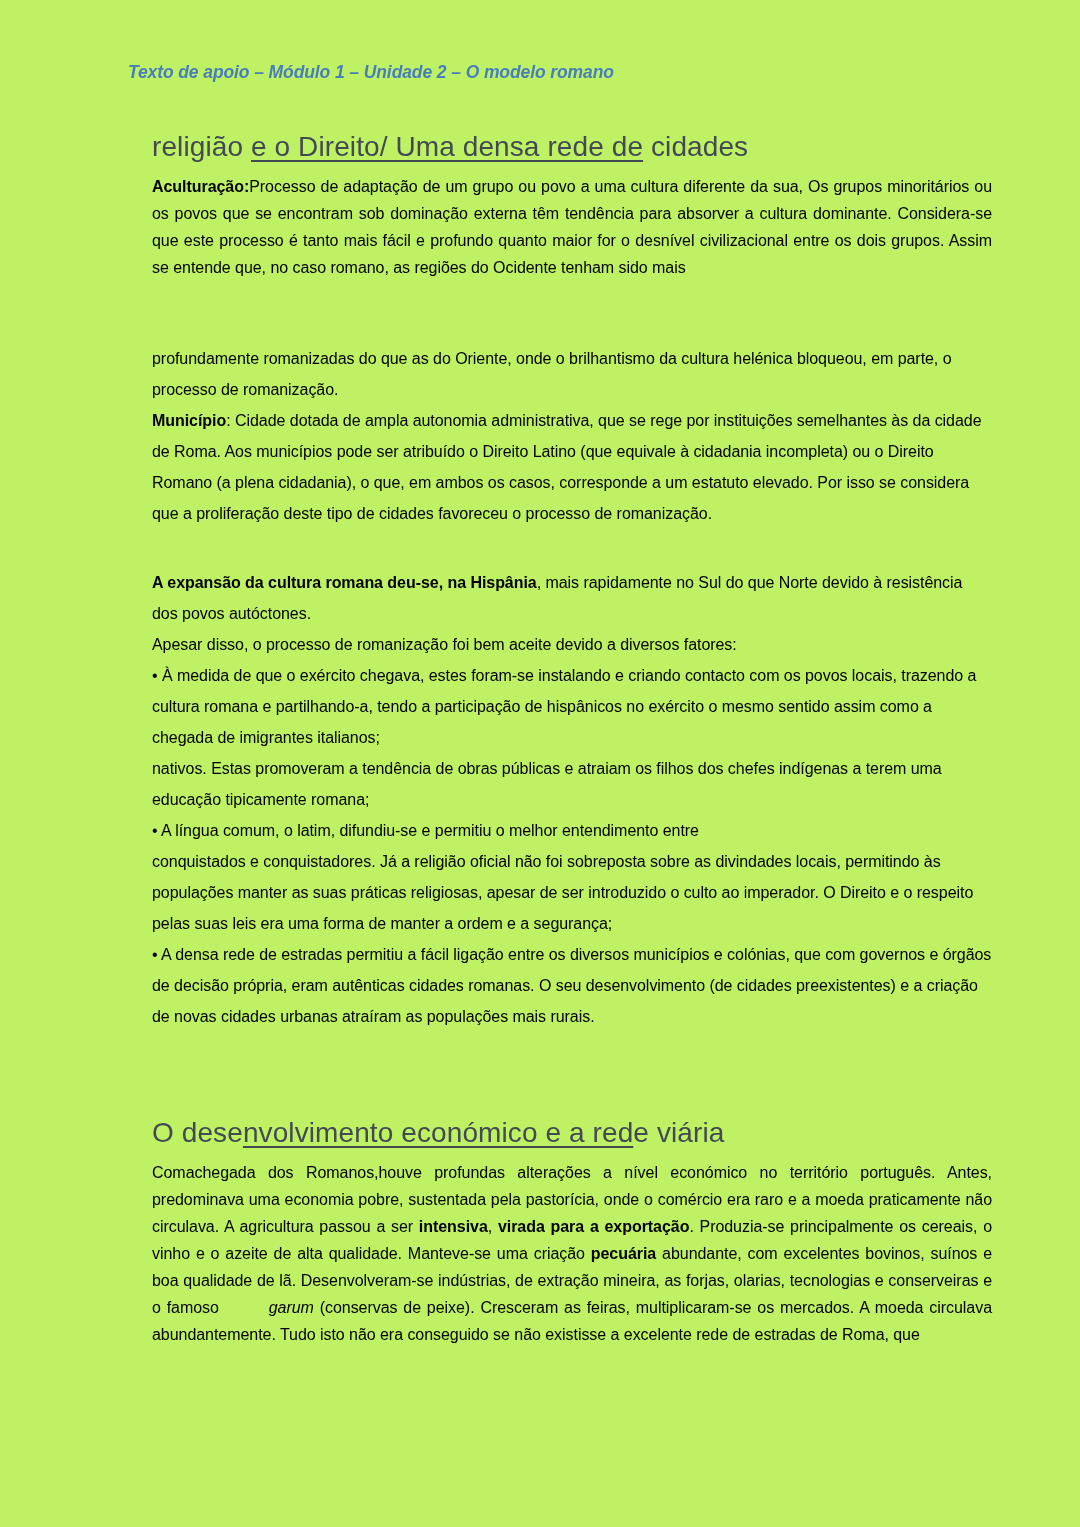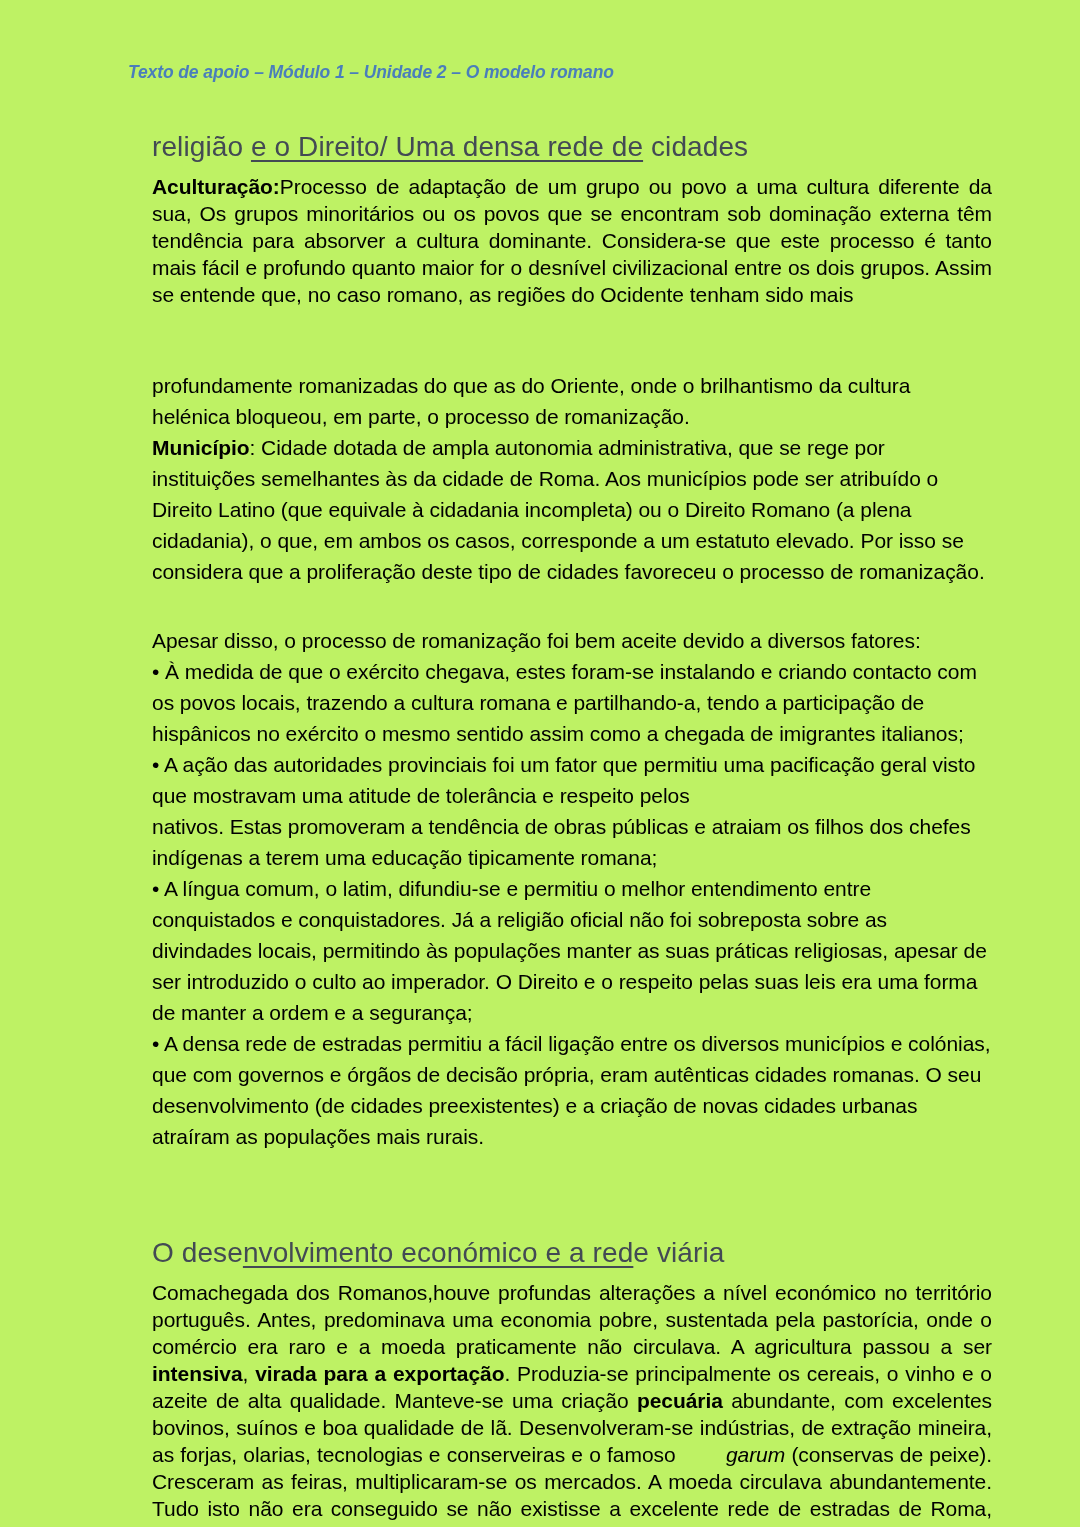--- a/index.html
+++ b/index.html
@@ -53,21 +53,21 @@
     letter-spacing: 0.1px;
   }
   .sec-heading .u {
     text-decoration: underline;
     text-decoration-thickness: 1.6px;
     text-underline-offset: 3.5px;
   }
 
   
   .para {
-    font-size: 21px;
+    font-size: 16px;
     line-height: 27px;
     margin: 0;
     color: #000000;
     letter-spacing: -0.05px;
   }
   .para.justified {
     text-align: justify;
     text-justify: inter-word;
   }
   .para.loose {
@@ -98,25 +98,25 @@
     <p class="para justified"><b>Aculturação:</b><span>Processo de adaptação de um grupo ou povo a uma cultura diferente da sua, Os grupos minoritários ou os povos que se encontram sob dominação externa têm tendência para absorver a cultura dominante. Considera-se que este processo é tanto mais fácil e profundo quanto maior for o desnível civilizacional entre os dois grupos. Assim se entende que, no caso romano, as regiões do Ocidente tenham sido mais</span></p>
 
     <div class="sp-62"></div>
 
     <p class="para loose">profundamente romanizadas do que as do Oriente, onde o brilhantismo da cultura helénica bloqueou, em parte, o processo de romanização.</p>
 
     <p class="para loose"><b>Município</b><span>: Cidade dotada de ampla autonomia administrativa, que se rege por instituições semelhantes às da cidade de Roma. Aos municípios pode ser atribuído o Direito Latino (que equivale à cidadania incompleta) ou o Direito Romano (a plena cidadania), o que, em ambos os casos, corresponde a um estatuto elevado. Por isso se considera que a proliferação deste tipo de cidades favoreceu o processo de romanização.</span></p>
 
     <div class="sp-38"></div>
 
+    <p class="para loose"><b>A expansão da cultura romana deu-se, na Hispânia</b><span>, mais rapidamente no Sul do que Norte devido à resistência dos povos autóctones.</span></p>
 
     <p class="para loose">Apesar disso, o processo de romanização foi bem aceite devido a diversos fatores:</p>
 
     <p class="para loose">• À medida de que o exército chegava, estes foram-se instalando e criando contacto com os povos locais, trazendo a cultura romana e partilhando-a, tendo a participação de hispânicos no exército o mesmo sentido assim como a chegada de imigrantes italianos;</p>
-    <p class="para loose">• A ação das autoridades provinciais foi um fator que permitiu uma pacificação geral visto que mostravam uma atitude de tolerância e respeito pelos</p>
     <p class="para loose">nativos. Estas promoveram a tendência de obras públicas e atraiam os filhos dos chefes indígenas a terem uma educação tipicamente romana;</p>
     <p class="para loose">• A língua comum, o latim, difundiu-se e permitiu o melhor entendimento entre</p>
     <p class="para loose">conquistados e conquistadores. Já a religião oficial não foi sobreposta sobre as divindades locais, permitindo às populações manter as suas práticas religiosas, apesar de ser introduzido o culto ao imperador. O Direito e o respeito pelas suas leis era uma forma de manter a ordem e a segurança;</p>
     <p class="para loose">• A densa rede de estradas permitiu a fácil ligação entre os diversos municípios e colónias, que com governos e órgãos de decisão própria, eram autênticas cidades romanas. O seu desenvolvimento (de cidades preexistentes) e a criação de novas cidades urbanas atraíram as populações mais rurais.</p>
 
     <div class="sp-84"></div>
 
     <div class="sec-heading"><span>O dese</span><span class="u">nvolvimento económico e a red</span><span>e viária</span></div>
 
     <div class="sp-10"></div>

